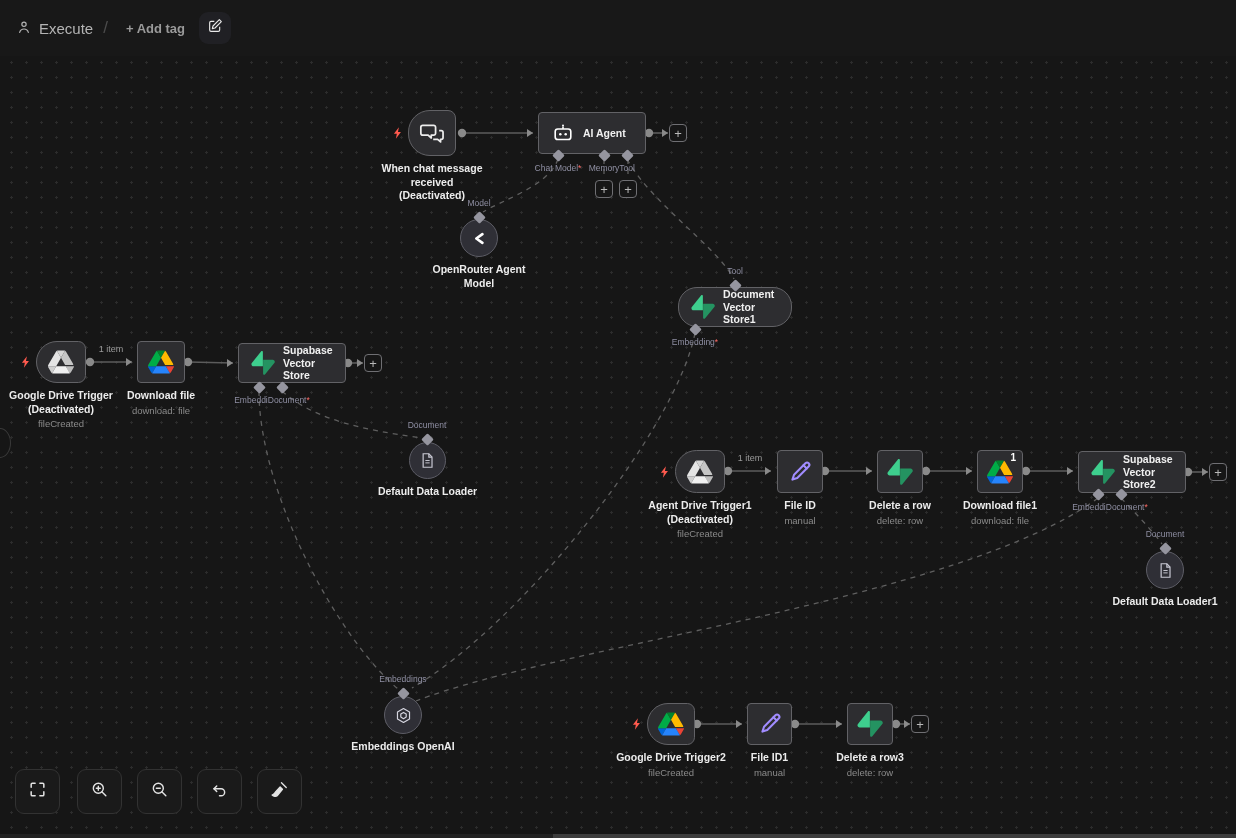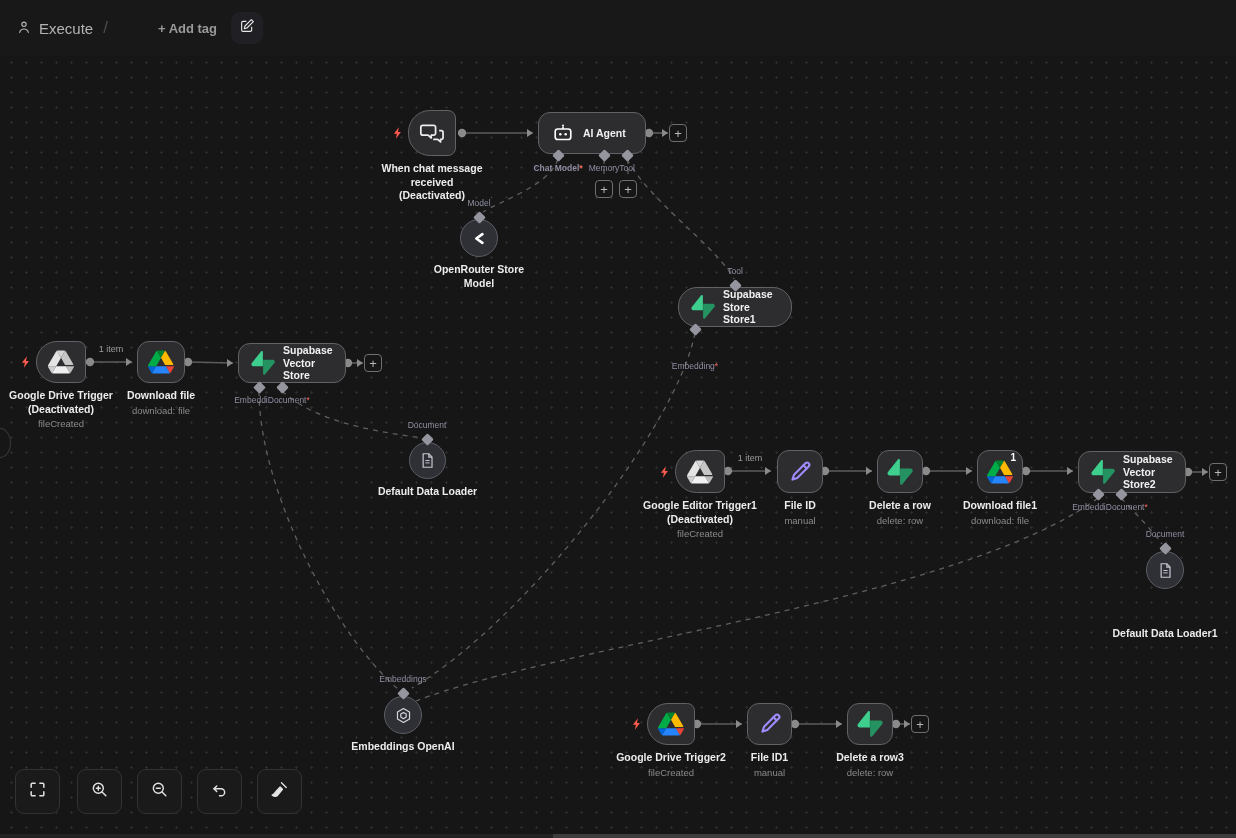--- a/index.html
+++ b/index.html
@@ -6,28 +6,28 @@
   *{box-sizing:border-box;font-family:"Liberation Sans",sans-serif;}
   #app{position:relative;width:1236px;height:838px;background:#161616;overflow:hidden;}
   #canvas{position:absolute;inset:0;
     background-image:radial-gradient(circle,#2c2c2c 1px,transparent 1.3px);
     background-size:15px 15px;background-position:4px 10px;}
   
   #topbar{position:absolute;left:0;top:0;width:100%;height:56px;background:#181818;display:flex;align-items:center;padding:0 16px;z-index:30;}
   .crumb{display:flex;align-items:center;gap:7px;color:#b4b4b4;font-size:15px;}
   .slash{color:#4c4c4c;font-size:17px;margin:0 10px;}
   .wf-title{color:#f1f1f1;font-size:15.5px;font-weight:700;letter-spacing:.2px;}
-  .addtag{color:#9a9a9a;font-size:13px;margin-left:40px;font-weight:600;}
+  .addtag{color:#9a9a9a;font-size:13px;margin-left:8px;font-weight:600;}
   .editbtn{width:32px;height:32px;border-radius:9px;background:#202024;display:flex;align-items:center;justify-content:center;margin-left:14px;cursor:pointer;}
   
   #tabs{position:absolute;left:786px;top:47px;height:36px;background:#3e3e40;border-radius:8px;display:flex;align-items:center;padding:4px;gap:2px;z-index:40;}
   .tab{padding:5px 16px;font-size:13.5px;color:#bdbdbd;font-weight:600;border-radius:6px;cursor:pointer;white-space:nowrap;}
   .tab.active{background:#141414;color:#ffffff;}
   
-  .node{position:absolute;background:#2d2d30;border:1px solid #626266;border-radius:12px;display:flex;align-items:center;justify-content:center;z-index:10;cursor:pointer;}
+  .node{position:absolute;background:#2d2d30;border:1px solid #626266;border-radius:4px;display:flex;align-items:center;justify-content:center;z-index:10;cursor:pointer;}
   .node.trigger{border-radius:22px 8px 8px 22px;}
   .node.circle{border-radius:50%;background:#2f2f36;border-color:#5d5d66;}
   .node.wide{justify-content:flex-start;gap:8px;padding:0 8px 0 12px;}
   .node .nicon{display:flex;align-items:center;justify-content:center;}
   .node .nicon svg{display:block;}
   .inner-title{color:#f0f0f0;font-size:10.5px;font-weight:700;line-height:1.2;}
   .badge{position:absolute;top:1px;right:6px;color:#fff;font-size:10px;font-weight:700;}
   .nlabel{position:absolute;text-align:center;z-index:9;}
   .nlabel .t{color:#ececec;font-size:10.5px;font-weight:700;line-height:1.3;}
   .nlabel .s{color:#8b8b8b;font-size:9.5px;margin-top:2px;line-height:1.3;}
@@ -131,30 +131,30 @@
           <span class="inner-title">AI Agent</span>
         </div>
         <div class="node circle" style="left: 460px; top: 219px; width: 38px; height: 38px;">
           <span class="nicon">
             <svg width="19" height="19" viewBox="0 0 24 24" fill="none" stroke="#fff" stroke-width="3.4" stroke-linecap="round" stroke-linejoin="round">
               <path d="M15.7 6.6L8 12l7.7 5.4"></path>
             </svg>
           </span>
         </div>
         <div class="nlabel" style="left: 419px; top: 263px; width: 120px;">
-          <div class="t">OpenRouter Store Model</div>
+          <div class="t">OpenRouter Agent Model</div>
         </div>
         <div class="node wide" style="left: 678px; top: 287px; width: 114px; height: 40px; border-radius: 19px;">
           <span class="nicon">
             <svg width="24" height="24" viewBox="0 0 109 113">
               <path fill="#249361" d="M63.7 110.3c-2.9 3.6-8.7 1.6-8.7-3V41h45.2c8.2 0 12.8 9.5 7.7 15.9z"></path>
               <path fill="#3ecf8e" d="M45.3 2.1c2.9-3.6 8.7-1.6 8.7 3V72H9.8C1.6 72-3 62.5 2.1 56.1z"></path>
             </svg>
           </span>
-          <span class="inner-title">Supabase Store Store1</span>
+          <span class="inner-title">Document Vector Store1</span>
         </div>
         <div class="node trigger" style="left: 36px; top: 341px; width: 50px; height: 42px;">
           <span class="nicon">
             <svg width="26" height="26" viewBox="0 0 87.3 78">
               <path fill="#cfcfcf" d="M6.6 66.85l3.85 6.65c.8 1.4 1.95 2.5 3.3 3.3L27.5 53H0c0 1.55.4 3.1 1.2 4.5z"></path>
               <path fill="#e4e4e4" d="M43.65 25L29.9 1.2c-1.35.8-2.5 1.9-3.3 3.3l-25.4 44A9.06 9.06 0 0 0 0 53h27.5z"></path>
               <path fill="#bdbdbd" d="M73.55 76.8c1.35-.8 2.5-1.9 3.3-3.3l1.6-2.75L86.1 57.5c.8-1.4 1.2-2.95 1.2-4.5H59.8l5.85 11.5z"></path>
               <path fill="#d6d6d6" d="M43.65 25L57.4 1.2C56.05.4 54.5 0 52.9 0H34.4c-1.6 0-3.15.45-4.5 1.2z"></path>
               <path fill="#f0f0f0" d="M59.8 53H27.5L13.75 76.8c1.35.8 2.9 1.2 4.5 1.2h50.8c1.6 0 3.15-.45 4.5-1.2z"></path>
               <path fill="#c6c6c6" d="M73.4 26.5L60.7 4.5c-.8-1.4-1.95-2.5-3.3-3.3L43.65 25 57.4 48.8h27.45c0-1.55-.4-3.1-1.2-4.5z"></path>
@@ -212,21 +212,21 @@
               <path fill="#cfcfcf" d="M6.6 66.85l3.85 6.65c.8 1.4 1.95 2.5 3.3 3.3L27.5 53H0c0 1.55.4 3.1 1.2 4.5z"></path>
               <path fill="#e4e4e4" d="M43.65 25L29.9 1.2c-1.35.8-2.5 1.9-3.3 3.3l-25.4 44A9.06 9.06 0 0 0 0 53h27.5z"></path>
               <path fill="#bdbdbd" d="M73.55 76.8c1.35-.8 2.5-1.9 3.3-3.3l1.6-2.75L86.1 57.5c.8-1.4 1.2-2.95 1.2-4.5H59.8l5.85 11.5z"></path>
               <path fill="#d6d6d6" d="M43.65 25L57.4 1.2C56.05.4 54.5 0 52.9 0H34.4c-1.6 0-3.15.45-4.5 1.2z"></path>
               <path fill="#f0f0f0" d="M59.8 53H27.5L13.75 76.8c1.35.8 2.9 1.2 4.5 1.2h50.8c1.6 0 3.15-.45 4.5-1.2z"></path>
               <path fill="#c6c6c6" d="M73.4 26.5L60.7 4.5c-.8-1.4-1.95-2.5-3.3-3.3L43.65 25 57.4 48.8h27.45c0-1.55-.4-3.1-1.2-4.5z"></path>
             </svg>
           </span>
         </div>
         <div class="nlabel" style="left: 625px; top: 499px; width: 150px;">
-          <div class="t">Google Editor Trigger1</div>
+          <div class="t">Agent Drive Trigger1</div>
           <div class="t">(Deactivated)</div>
           <div class="s">fileCreated</div>
         </div>
         <span class="bolt" style="left: 658px; top: 464.5px;"><svg width="14" height="14" viewBox="0 0 24 24" fill="#ff5a4e">
             <path d="M13.5 2L5 13.4h5l-1.6 8.6L17 10.2h-5z"></path>
           </svg></span>
         <div class="node square" style="left: 777px; top: 450px; width: 46px; height: 43px;">
           <span class="nicon">
             <svg width="26" height="26" viewBox="0 0 24 24" fill="none" stroke="#a18cff" stroke-width="1.9" stroke-linejoin="round" stroke-linecap="round">
               <path d="M5 19l1.5-4.5L17 4a2.1 2.1 0 0 1 3 3L9.5 17.5 5 19z"></path>
@@ -278,21 +278,21 @@
         </div>
         <div class="node circle" style="left: 1146px; top: 551px; width: 38px; height: 38px;">
           <span class="nicon">
             <svg width="19" height="19" viewBox="0 0 24 24" fill="none" stroke="#c9c9d4" stroke-width="1.5">
               <path d="M6.5 3.5h7.2l4 4v13H6.5z"></path>
               <path d="M13.7 3.5V7.7h4"></path>
               <path d="M9.3 12h5.4M9.3 15h5.4" stroke-width="1.2"></path>
             </svg>
           </span>
         </div>
-        <div class="nlabel" style="left: 1095px; top: 627px; width: 140px;">
+        <div class="nlabel" style="left: 1095px; top: 595px; width: 140px;">
           <div class="t">Default Data Loader1</div>
         </div>
         <div class="node circle" style="left: 384px; top: 696px; width: 38px; height: 38px;">
           <span class="nicon">
             <svg width="19" height="19" viewBox="0 0 24 24" fill="none" stroke="#d6d6e0" stroke-width="1.5" stroke-linejoin="round">
               <path d="M12 3.2l7.6 4.4v8.8L12 20.8l-7.6-4.4V7.6z"></path>
               <path d="M12 8.1l3.4 2v3.9l-3.4 2-3.4-2v-3.9z"></path>
             </svg>
           </span>
         </div>
@@ -336,31 +336,31 @@
               <path fill="#249361" d="M63.7 110.3c-2.9 3.6-8.7 1.6-8.7-3V41h45.2c8.2 0 12.8 9.5 7.7 15.9z"></path>
               <path fill="#3ecf8e" d="M45.3 2.1c2.9-3.6 8.7-1.6 8.7 3V72H9.8C1.6 72-3 62.5 2.1 56.1z"></path>
             </svg>
           </span>
         </div>
         <div class="nlabel" style="left: 795px; top: 751px; width: 150px;">
           <div class="t">Delete a row3</div>
           <div class="s">delete: row</div>
         </div>
         <div class="diamond" style="left: 553.5px; top: 150.5px;"></div>
-        <div class="portlabel" style="left: 558px; top: 163px; font-weight: bold;">Chat Model<span class="req">*</span></div>
+        <div class="portlabel" style="left: 558px; top: 163px;">Chat Model<span class="req">*</span></div>
         <div class="diamond" style="left: 599.5px; top: 150.5px;"></div>
         <div class="portlabel" style="left: 604px; top: 163px;">Memory</div>
         <div class="diamond" style="left: 622.5px; top: 150.5px;"></div>
         <div class="portlabel" style="left: 627px; top: 163px;">Tool</div>
         <div class="diamond" style="left: 474.5px; top: 212.5px;"></div>
         <div class="portlabel" style="left: 479px; top: 198px;">Model</div>
         <div class="diamond" style="left: 730.5px; top: 280.5px;"></div>
         <div class="portlabel" style="left: 735px; top: 266px;">Tool</div>
         <div class="diamond" style="left: 690.5px; top: 324.5px;"></div>
-        <div class="portlabel" style="left: 695px; top: 337px; margin-top: 24px;">Embedding<span class="req">*</span></div>
+        <div class="portlabel" style="left: 695px; top: 337px;">Embedding<span class="req">*</span></div>
         <div class="diamond" style="left: 254.5px; top: 382.5px;"></div>
         <div class="diamond" style="left: 277.5px; top: 382.5px;"></div>
         <div class="portlabel" style="left: 272px; top: 395px;">EmbeddiDocument<span class="req">*</span></div>
         <div class="diamond" style="left: 422.5px; top: 434.5px;"></div>
         <div class="portlabel" style="left: 427px; top: 420px;">Document</div>
         <div class="diamond" style="left: 1093.5px; top: 489.5px;"></div>
         <div class="diamond" style="left: 1116.5px; top: 489.5px;"></div>
         <div class="portlabel" style="left: 1110px; top: 502px;">EmbeddiDocument<span class="req">*</span></div>
         <div class="diamond" style="left: 1160.5px; top: 543.5px;"></div>
         <div class="portlabel" style="left: 1165px; top: 529px;">Document</div>

